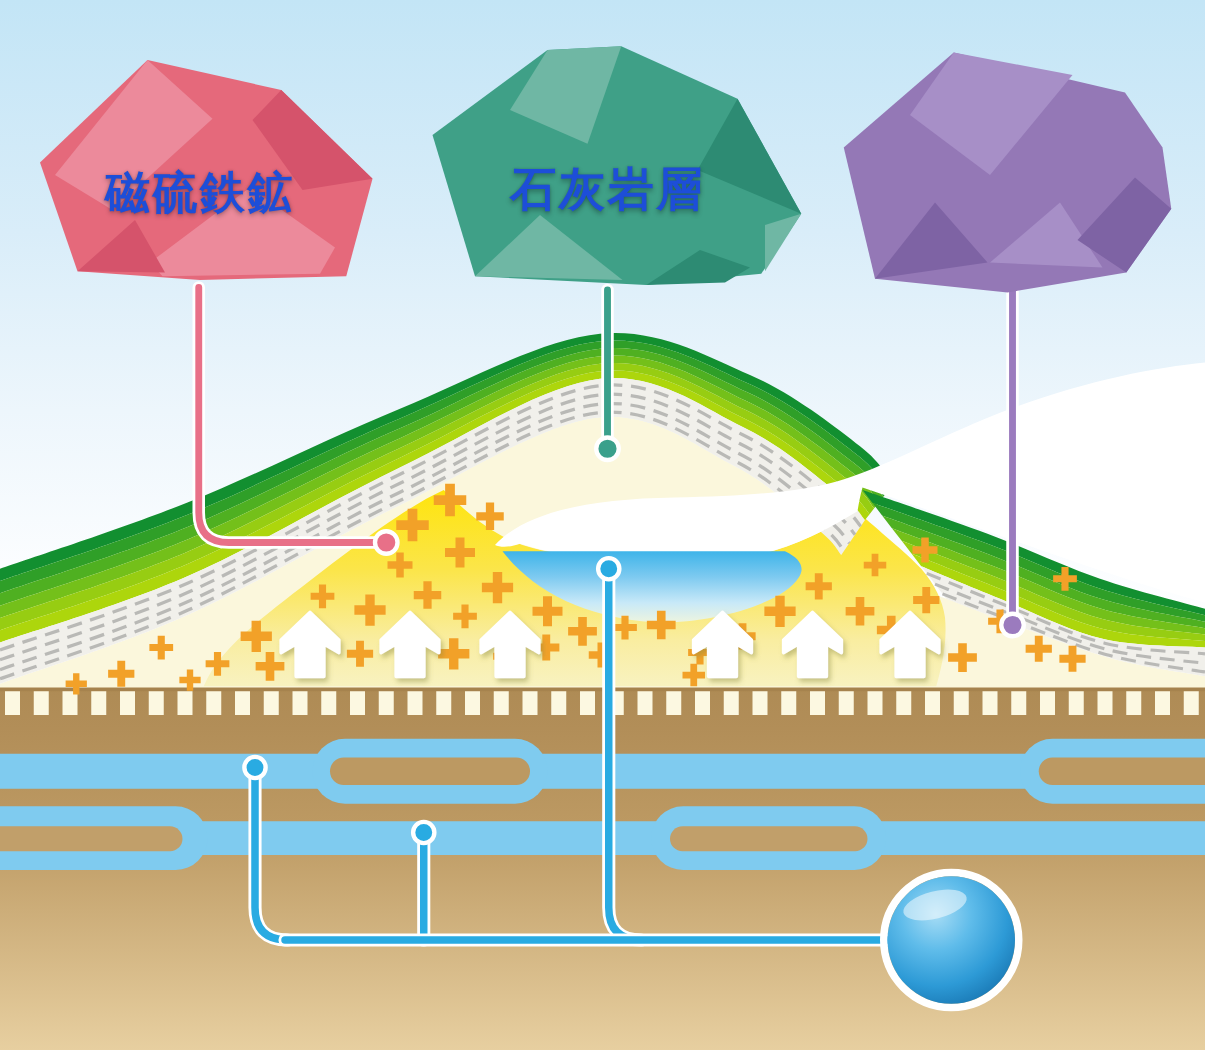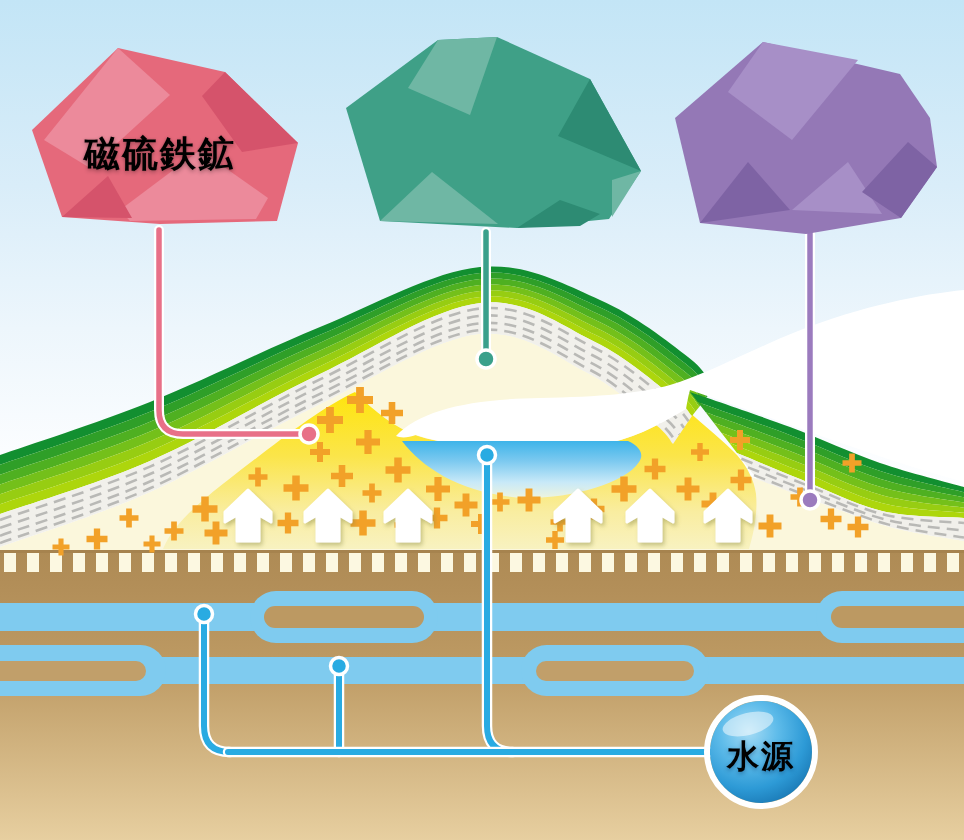--- a/index.html
+++ b/index.html
@@ -1,19 +1,19 @@
 <!DOCTYPE html>
 <html><head>
 <meta charset="utf-8">
 <style>
   html,body{margin:0;padding:0;background:#fff;}
   #stage{position:relative;width:964px;height:840px;overflow:hidden;
          font-family:"Liberation Sans","DejaVu Sans",sans-serif;}
   #scene{position:absolute;left:0;top:0;}
-  .rock-label{position:absolute;color:#000000;font-weight:bold;text-align:center;
+  .rock-label{position:absolute;color:#1d4ed8;font-weight:bold;text-align:center;
     letter-spacing:2px;
     text-shadow:0 2px 4px rgba(0,0,0,.30),0 0 2px rgba(0,0,0,.18);
     user-select:none;}
   #lbl-pyrrhotite{left:40px;top:130px;width:240px;font-size:36px;}
   #lbl-limestone{left:366px;top:127px;width:240px;font-size:37px;}
   #lbl-granite{left:688px;top:134px;width:244px;font-size:33px;}
   #lbl-water{left:701px;top:735px;width:120px;font-size:32px;
     text-shadow:0 2px 4px rgba(0,50,100,.45);}
 </style>
 </head>
@@ -250,14 +250,14 @@
         <polygon points="937,167 901,218 862,192 908,142" fill="#7E63A4"></polygon>
       </g>
       <g>
         <circle cx="761" cy="752" r="54" fill="none" stroke="#FFFFFF" stroke-width="6"></circle>
         <circle cx="761" cy="752" r="51" fill="url(#gSphere)"></circle>
         <ellipse cx="748" cy="724" rx="26" ry="11" fill="#FFFFFF" opacity="0.5" transform="rotate(-14 748 724)"></ellipse>
       </g>
     </svg>
 
   <div class="rock-label" id="lbl-pyrrhotite">磁硫鉄鉱</div>
-  <div class="rock-label" id="lbl-water">水源</div>
+  <div class="rock-label" id="lbl-limestone">石灰岩層</div>
 </div>
 
 </body></html>

